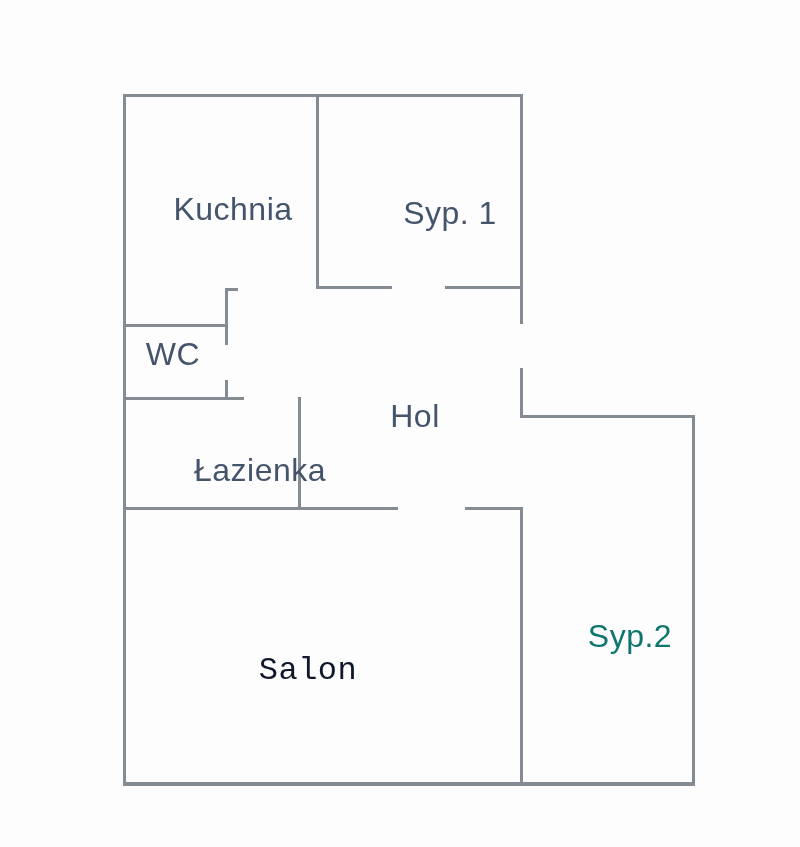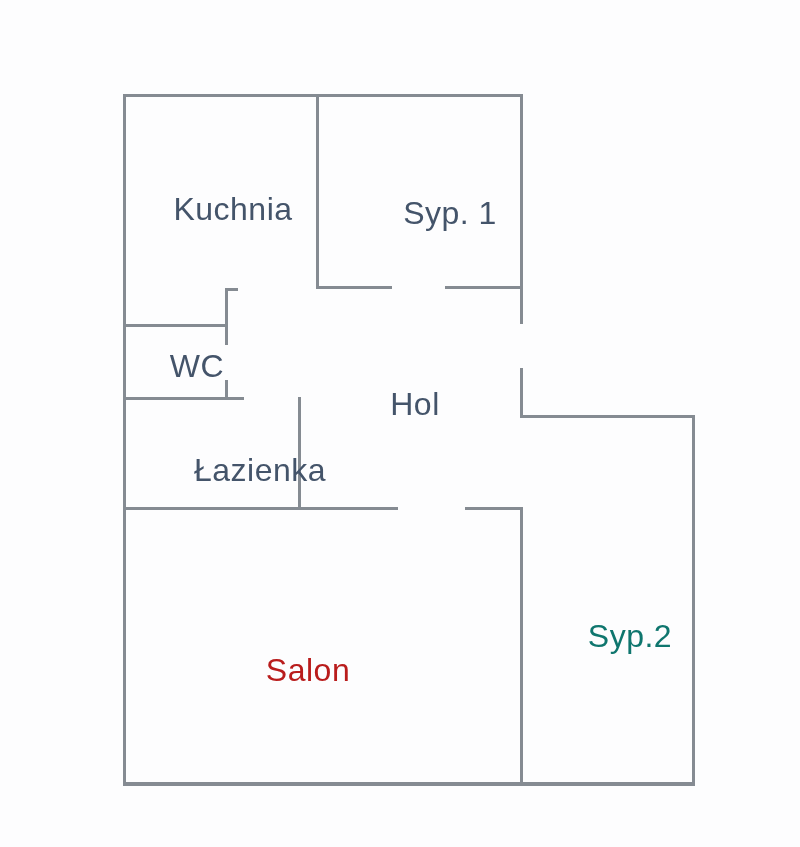--- a/index.html
+++ b/index.html
@@ -44,18 +44,18 @@
     <div class="wall" style="left: 225px; top: 288px; width: 13px; height: 3px; background: rgb(133, 139, 146);"></div>
     <div class="wall" style="left: 123px; top: 324px; width: 105px; height: 3px; background: rgb(133, 139, 146);"></div>
     <div class="wall" style="left: 225px; top: 380px; width: 3px; height: 19px; background: rgb(133, 139, 146);"></div>
     <div class="wall" style="left: 123px; top: 397px; width: 121px; height: 3px; background: rgb(133, 139, 146);"></div>
     <div class="wall" style="left: 298px; top: 397px; width: 3px; height: 113px; background: rgb(133, 139, 146);"></div>
     <div class="wall" style="left: 123px; top: 507px; width: 275px; height: 3px; background: rgb(133, 139, 146);"></div>
     <div class="wall" style="left: 465px; top: 507px; width: 58px; height: 3px; background: rgb(133, 139, 146);"></div>
     <div class="wall" style="left: 520px; top: 507px; width: 3px; height: 278px; background: rgb(133, 139, 146);"></div>
     <div class="room-label" style="left: 233px; top: 209px; color: rgb(68, 84, 106);">Kuchnia</div>
     <div class="room-label" style="left: 430px; top: 213px; color: rgb(68, 84, 106); margin-left: 20px;">Syp. 1</div>
-    <div class="room-label" style="left: 173px; top: 366px; color: rgb(68, 84, 106); margin-left: 24px;">WC</div>
-    <div class="room-label" style="left: 415px; top: 404px; color: rgb(68, 84, 106);">Hol</div>
+    <div class="room-label" style="left: 173px; top: 354px; color: rgb(68, 84, 106);">WC</div>
+    <div class="room-label" style="left: 415px; top: 416px; color: rgb(68, 84, 106);">Hol</div>
     <div class="room-label" style="left: 215px; top: 470px; color: rgb(68, 84, 106); margin-left: 45px;">Łazienka</div>
-    <div class="room-label" style="left: 308px; top: 670px; color: #b91c1c;">Salon</div>
+    <div class="room-label" style="left: 308px; top: 670px; color: #0f172a; font-family: Liberation Mono, monospace;">Salon</div>
     <div class="room-label" style="left: 630px; top: 636px; color: #0f766e;">Syp.2</div>
   </div>
 
 </body></html>

